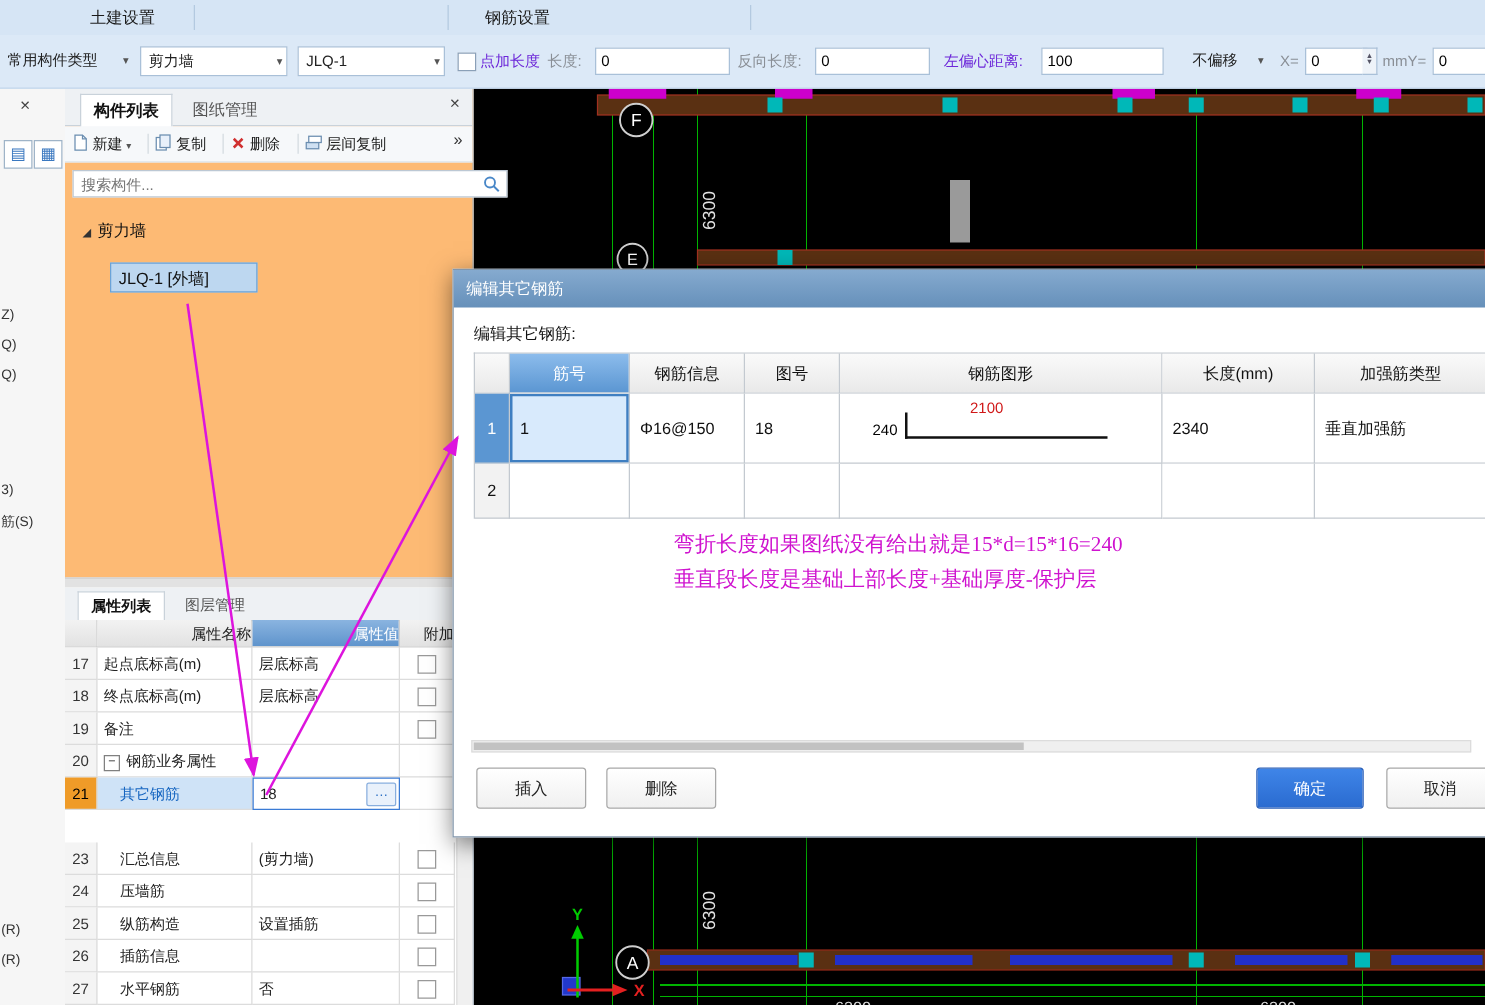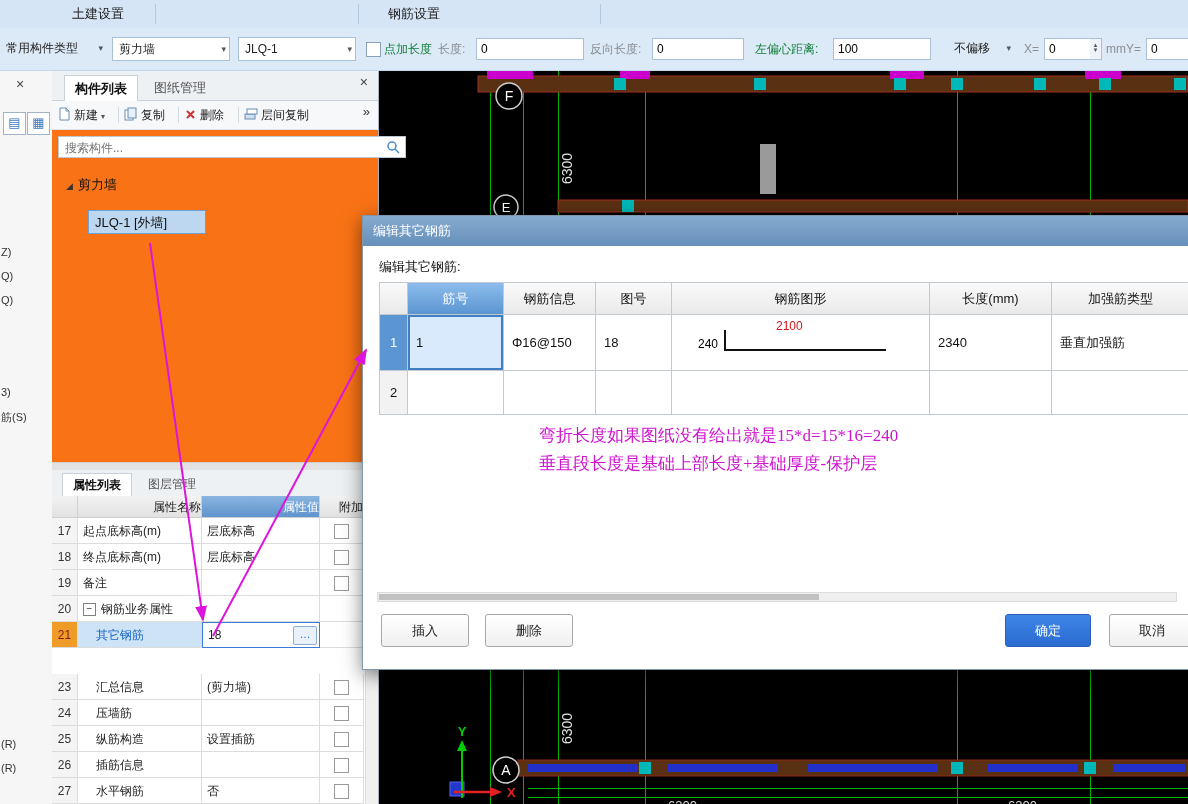--- a/index.html
+++ b/index.html
@@ -6,34 +6,34 @@
   #app{position:relative;width:1188px;height:804px;overflow:hidden;background:#f0f0f0;
        font-family:"Liberation Sans","DejaVu Sans",sans-serif;font-size:12px;color:#222;}
   
   .ribbon{position:absolute;left:0;top:0;width:1188px;height:28px;background:#d6e5f5;border-bottom:1px solid #bfd4ea;z-index:3;}
   .ribbon-tab{position:absolute;top:0;height:28px;line-height:28px;font-size:13px;color:#1a1a1a;cursor:default;}
   .ribbon-sep{position:absolute;top:4px;width:1px;height:20px;background:#b3c9e0;}
   
   .toolbar{position:absolute;left:0;top:28px;width:1188px;height:42px;background:#dce9f7;border-bottom:1px solid #c2d6ec;z-index:3;}
   .tb-label{position:absolute;top:0;height:42px;line-height:42px;white-space:nowrap;}
   .tb-label.gray{color:#8a8f96;}
-  .tb-label.dark{color:#15803d;}
+  .tb-label.dark{color:#6d28d9;}
   .tb-combo{position:absolute;top:9px;height:24px;line-height:22px;white-space:nowrap;box-sizing:border-box;padding:0 16px 0 6px;}
   .tb-combo.box{background:#fff;border:1px solid #a9c0d8;}
   .tb-combo .caret{position:absolute;right:3px;top:0;font-size:9px;color:#555;line-height:22px;}
   .tb-input{position:absolute;top:10px;height:20px;border:1px solid #a9c0d8;background:#fff;padding:0 4px;font-size:12px;font-family:inherit;box-sizing:content-box;}
   .tb-cb{position:absolute;top:14px;width:13px;height:13px;background:#fff;border:1px solid #8aa0b8;}
   .spinner{position:absolute;top:10px;width:12px;height:22px;font-size:6px;line-height:5px;color:#556;text-align:center;padding-top:4px;box-sizing:border-box;border:1px solid #a9c0d8;border-left:none;background:#eef3f9;}
   
   .rail{position:absolute;left:0;top:70px;width:52px;height:734px;background:#f6f6f6;border-right:1px solid #c8c8c8;z-index:2;}
   .rail .close{position:absolute;left:16px;top:6px;font-size:14px;color:#444;cursor:pointer;}
   .rail-btn{position:absolute;width:21px;height:21px;border:1px solid #9fb4c8;background:#fff;color:#3a78c0;font-size:13px;line-height:19px;text-align:center;}
   .frag{position:absolute;left:1px;font-size:11px;color:#333;white-space:nowrap;}
   
-  .comp-panel{position:absolute;left:52px;top:70px;width:326px;height:392px;background:#f97316;border-right:1px solid #a8b4c0;z-index:2;}
+  .comp-panel{position:absolute;left:52px;top:70px;width:326px;height:392px;background:#fdba74;border-right:1px solid #a8b4c0;z-index:2;}
   .panel-tabs{position:absolute;left:0;top:0;width:100%;height:30px;background:#eef1f4;border-bottom:1px solid #c9d2da;}
   .ptab{position:absolute;top:5px;height:25px;line-height:25px;padding:0 10px;font-size:13px;color:#555;cursor:pointer;}
   .ptab.active{background:#fff;border:1px solid #c9d2da;border-bottom:1px solid #fff;font-weight:bold;color:#111;}
   .panel-close{position:absolute;right:10px;top:4px;font-size:14px;color:#444;cursor:pointer;}
   .comp-toolbar{position:absolute;left:0;top:31px;width:100%;height:28px;background:#f6f8fa;border-bottom:1px solid #dde3e9;}
   .cbtn{position:absolute;top:3px;height:22px;line-height:22px;font-size:12px;color:#222;cursor:pointer;white-space:nowrap;}
   .cbtn svg{vertical-align:-2px;margin-right:3px;}
   .cbtn .caret{font-size:8px;color:#555;margin-left:3px;}
   .csep{position:absolute;top:6px;width:1px;height:16px;background:#d3dae0;}
   .overflow-btn{position:absolute;right:8px;top:3px;font-size:13px;color:#333;cursor:pointer;}
@@ -53,21 +53,21 @@
   .phead.blue{background:linear-gradient(#8ab4e0,#5f94cc);color:#fff;}
   .prow{position:absolute;left:0;width:312px;height:26px;}
   .pc{position:absolute;top:0;height:26px;line-height:26px;border-right:1px solid #dcdcdc;border-bottom:1px solid #dcdcdc;box-sizing:border-box;overflow:hidden;white-space:nowrap;font-size:12px;}
   .pnum{left:0;width:26px;text-align:center;background:#f4f4f4;color:#333;}
   .pname{left:26px;width:124px;padding-left:5px;}
   .pname.child{padding-left:18px;}
   .pval{left:150px;width:118px;padding-left:5px;}
   .pattach{left:268px;width:44px;text-align:center;}
   .cb{display:inline-block;width:13px;height:13px;background:#fff;border:1px solid #999;vertical-align:middle;}
   .minusbox{display:inline-block;width:11px;height:11px;border:1px solid #808080;background:#fff;font-size:10px;line-height:9px;text-align:center;color:#333;margin-right:5px;vertical-align:1px;}
-  .prow.sel .pnum{background:#ef9b28;color:#7f1d1d;}
+  .prow.sel .pnum{background:#ef9b28;color:#000000;}
   .prow.sel .pname{background:#cfe3f7;color:#1565c0;}
   .pval.editing{border:1px solid #3a7bd5;padding:0 2px 0 5px;display:flex;align-items:center;}
   .pval.editing .v{flex:1;}
   .ellipsis-btn{width:22px;height:17px;line-height:15px;text-align:center;background:#e9f1fb;border:1px solid #88aede;border-radius:2px;color:#2c6fc4;font-size:11px;cursor:pointer;}
   .pv-scroll{position:absolute;left:313px;top:26px;width:12px;height:308px;background:#f0f0f0;border-left:1px solid #ddd;}
   .pv-thumb{position:absolute;left:2px;top:2px;width:8px;height:90px;background:#c8c8c8;border-radius:4px;}
   
   .cad{position:absolute;left:378px;top:70px;width:810px;height:734px;background:#000;z-index:1;}
   
   .dialog{position:absolute;left:362px;top:215px;width:830px;height:453px;background:#fff;border:1px solid #8296ab;box-shadow:0 5px 18px rgba(0,0,0,0.5);z-index:50;}

